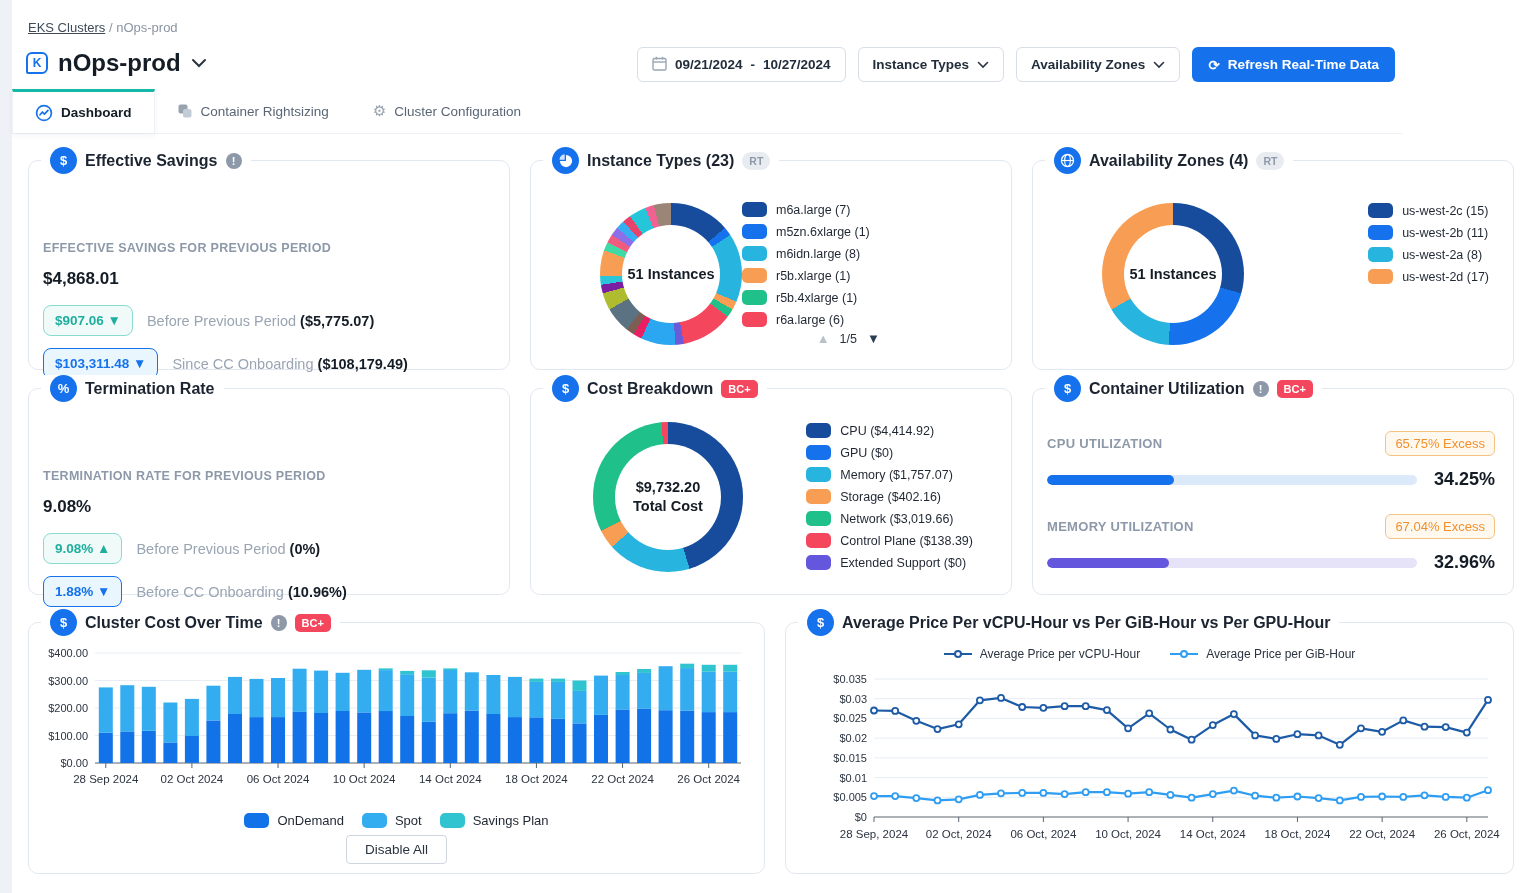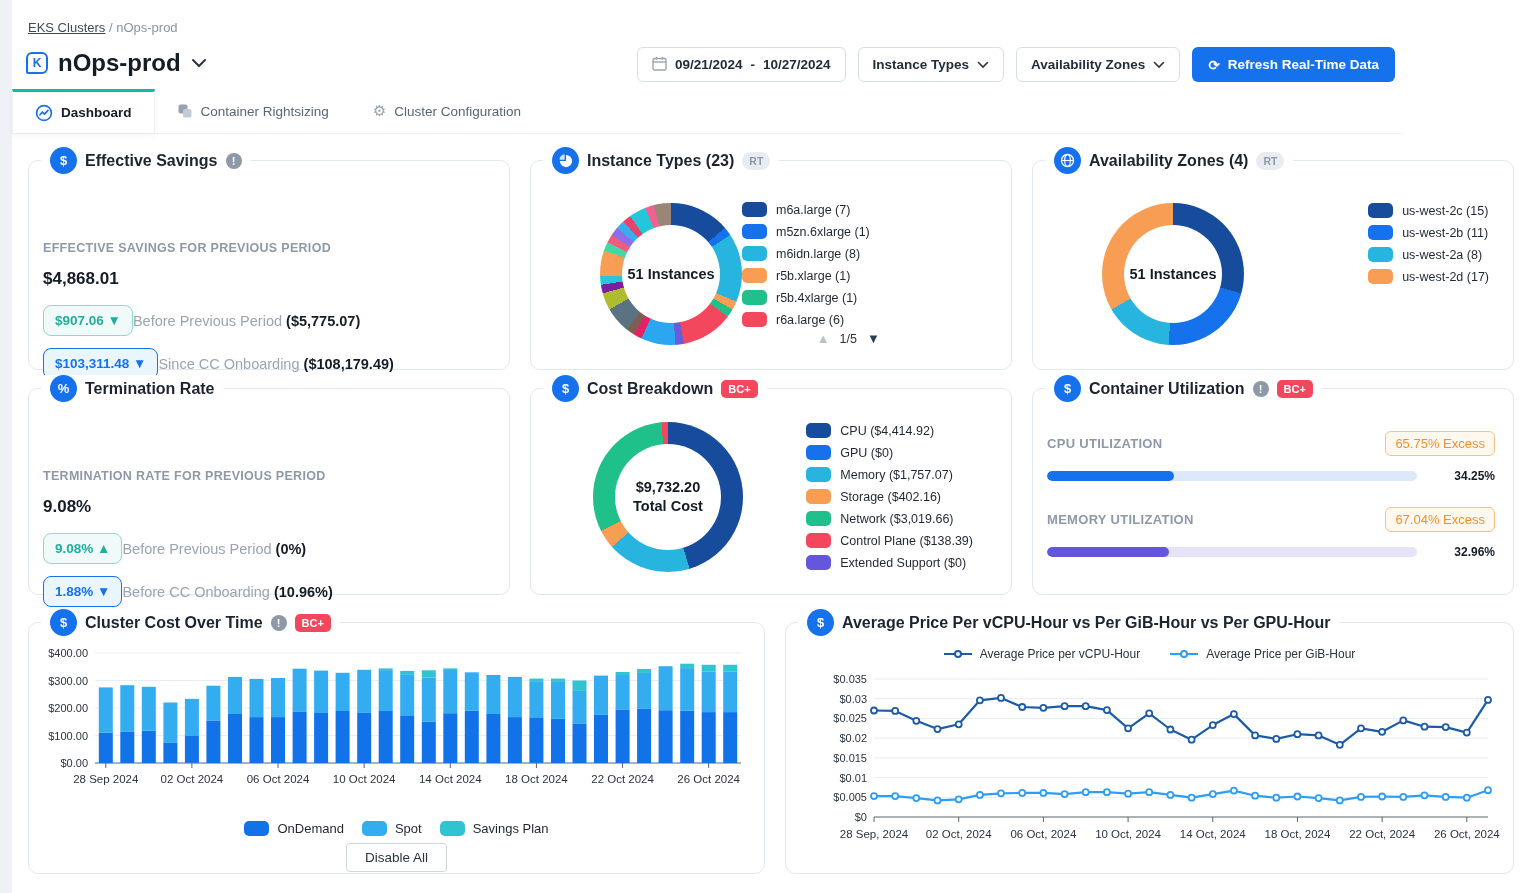--- a/index.html
+++ b/index.html
@@ -48,21 +48,21 @@
   .card-title{font-size:16px;font-weight:bold;color:#1b2430;white-space:nowrap;}
   .info-ic{width:16px;height:16px;border-radius:50%;background:#8d99a9;color:#fff;font-size:11px;font-weight:bold;
     display:flex;align-items:center;justify-content:center;cursor:pointer;}
   .rt-badge{background:#e8ecf1;color:#8d99a9;font-size:10.5px;font-weight:bold;border-radius:10px;padding:3px 7px;}
   .bc-badge{background:#f4475d;color:#fff;font-size:11px;font-weight:bold;border-radius:5px;padding:3px 7px;}
 
   
   .kpi-body{padding:36px 22px 0 14px;}
   .kpi-caption{font-size:12.5px;font-weight:bold;letter-spacing:.3px;color:#8d99a9;margin-top:44px;}
   .kpi-value{font-size:17px;font-weight:bold;color:#141c26;margin:14px 0 16px;}
-  .kpi-line{display:flex;align-items:center;margin-bottom:12px;}
+  .kpi-line{display:flex;align-items:center;gap:14px;margin-bottom:12px;}
   .pill{border-radius:8px;padding:7px 11px;font-size:13.5px;font-weight:bold;cursor:pointer;white-space:nowrap;}
   .pill.teal{color:#1fae9e;border:1px solid #8adbd0;background:#f0fbf9;}
   .pill.blue{color:#1672ec;border:1px solid #1672ec;background:#e9f6fd;}
   .kpi-sub{font-size:14.5px;color:#9aa5b3;}
   .kpi-sub b{color:#141c26;}
 
   
   .donut-body{display:flex;align-items:center;height:100%;padding:18px 14px 0 14px;}
   .donut-wrap{position:relative;width:142px;height:142px;margin-left:55px;flex:none;}
   .donut{width:142px;height:142px;border-radius:50%;position:relative;}
@@ -79,25 +79,25 @@
 
   
   .cu-body{padding:42px 18px 0 14px;}
   .cu-row{margin-bottom:24px;}
   .cu-top{display:flex;align-items:center;justify-content:space-between;margin-bottom:13px;}
   .cu-label{font-size:13px;font-weight:bold;letter-spacing:.3px;color:#8d99a9;}
   .excess-badge{border:1px solid #f5c286;background:#fff8ef;color:#f0912d;font-size:13px;border-radius:6px;padding:4px 9px;}
   .cu-bar-line{display:flex;align-items:center;gap:14px;}
   .track{flex:1;height:10px;border-radius:6px;overflow:hidden;}
   .fill{height:100%;border-radius:6px;}
-  .cu-val{font-size:12px;font-weight:bold;color:#141c26;width:64px;text-align:right;}
+  .cu-val{font-size:18px;font-weight:bold;color:#141c26;width:64px;text-align:right;}
 
   
   .chart-body{padding:30px 10px 0 10px;}
-  .bar-legend{display:flex;justify-content:center;gap:18px;margin-top:12px;text-align:center;}
+  .bar-legend{display:flex;justify-content:center;gap:18px;margin-top:4px;text-align:center;}
   .bar-legend .leg-row{gap:8px;}
   .bar-legend .leg-txt{font-size:13px;}
   .disable-wrap{display:flex;justify-content:center;margin-top:7px;}
   .disable-btn{background:#fff;border:1px solid #cfd6e0;border-radius:4px;font-size:13.5px;color:#2b3440;
     padding:6px 18px;cursor:pointer;font-family:"Liberation Sans",sans-serif;}
   .line-legend{display:flex;justify-content:center;gap:30px;margin-top:24px;}
   .lleg{display:flex;align-items:center;gap:8px;cursor:pointer;}
   .lmark{width:28px;height:2.5px;position:relative;display:inline-block;}
   .lmark i{position:absolute;left:50%;top:50%;transform:translate(-50%,-50%);width:8px;height:8px;
     border:2.5px solid;border-radius:50%;background:#fff;display:block;}

